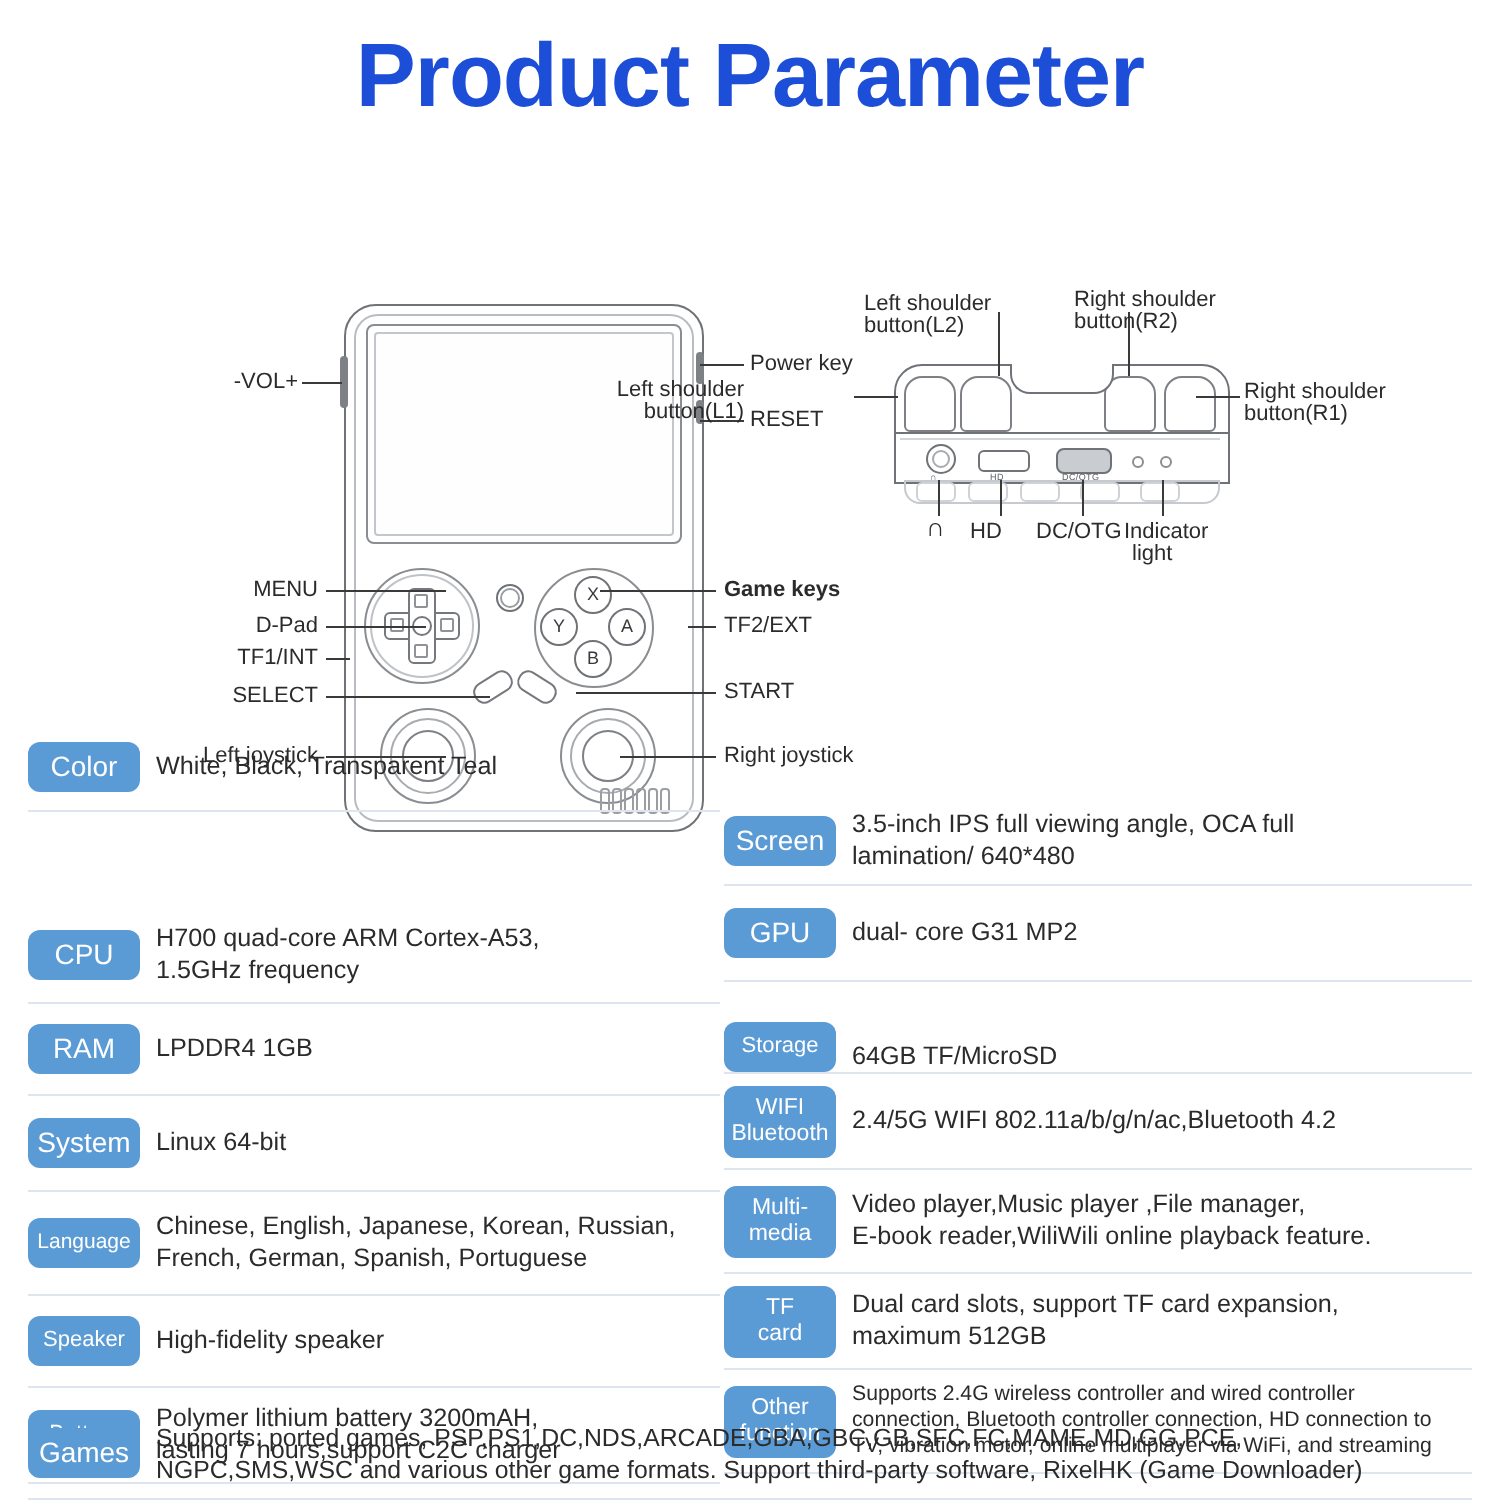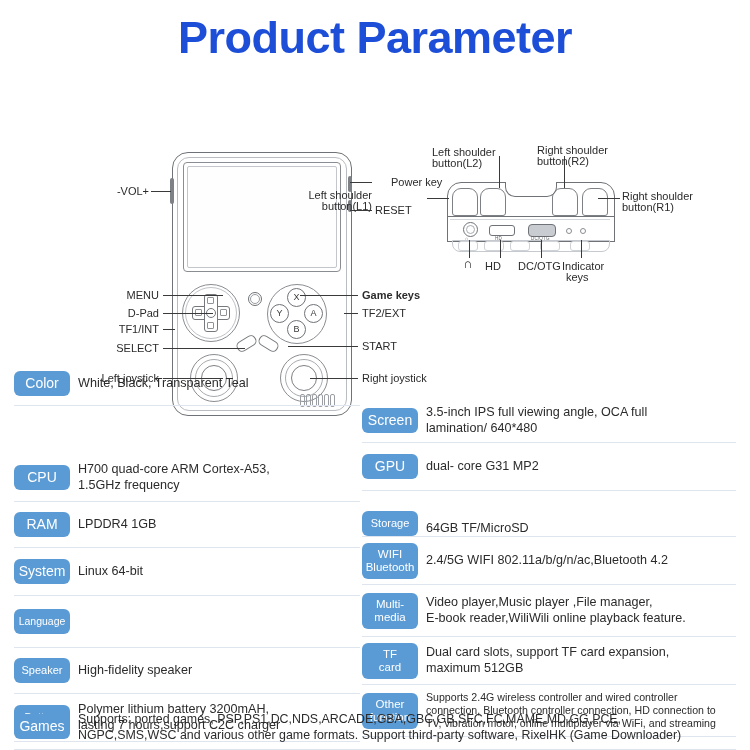--- a/index.html
+++ b/index.html
@@ -234,21 +234,21 @@
     <div class="lead" style="left:288px;top:276px;width:70px;"></div>
     <div class="lead" style="left:310px;top:308px;width:48px;"></div>
 
     <div class="lbl r" style="left:51px;top:115px;width:98px;">-VOL+</div>
     <div class="lbl r" style="left:61px;top:219px;width:98px;">MENU</div>
     <div class="lbl r" style="left:61px;top:237px;width:98px;">D-Pad</div>
     <div class="lbl r" style="left:61px;top:253px;width:98px;">TF1/INT</div>
     <div class="lbl r" style="left:61px;top:272px;width:98px;">SELECT</div>
     <div class="lbl r" style="left:41px;top:302px;width:118px;">Left joystick</div>
 
-    <div class="lbl" style="left:391px;top:106px;">Power key</div>
+    <div class="lbl" style="left:375px;top:106px;">Power key</div>
     <div class="lbl r" style="left:286px;top:119px;width:86px;">Left shoulder</div>
     <div class="lbl r" style="left:286px;top:130px;width:86px;">button(L1)</div>
     <div class="lbl" style="left:375px;top:134px;">RESET</div>
     <div class="lbl b" style="left:362px;top:219px;">Game keys</div>
     <div class="lbl" style="left:362px;top:237px;">TF2/EXT</div>
     <div class="lbl" style="left:362px;top:270px;">START</div>
     <div class="lbl" style="left:362px;top:302px;">Right joystick</div>
 
     <div class="top-body"></div>
     <div class="sh sh1"></div>
@@ -290,21 +290,21 @@
     <div class="lbl" style="left:432px;top:87px;">button(L2)</div>
     <div class="lbl" style="left:537px;top:74px;">Right shoulder</div>
     <div class="lbl" style="left:537px;top:85px;">button(R2)</div>
     <div class="lbl" style="left:622px;top:120px;">Right shoulder</div>
     <div class="lbl" style="left:622px;top:131px;">button(R1)</div>
 
     <div class="lbl" style="left:463px;top:188px;font-size:13px;">∩</div>
     <div class="lbl" style="left:485px;top:190px;">HD</div>
     <div class="lbl" style="left:518px;top:190px;">DC/OTG</div>
     <div class="lbl" style="left:562px;top:190px;">Indicator</div>
-    <div class="lbl" style="left:566px;top:201px;">keys</div>
+    <div class="lbl" style="left:566px;top:201px;">light</div>
   </div>
 
   <div class="specs">
     <div class="col colL" id="col-left">
         <div class="row" style="height: 44px;">
           <div class="badge">Color</div>
           <div class="val">White, Black, Transparent Teal</div>
         </div>
         <div class="row" style="height: 48px; margin-top: 48px;">
           <div class="badge">CPU</div>
@@ -313,20 +313,21 @@
         <div class="row" style="height: 46px;">
           <div class="badge">RAM</div>
           <div class="val">LPDDR4  1GB</div>
         </div>
         <div class="row" style="height: 48px;">
           <div class="badge">System</div>
           <div class="val">Linux 64-bit</div>
         </div>
         <div class="row" style="height: 52px;">
           <div class="badge xs">Language</div>
+          <div class="val">Chinese, English, Japanese, Korean, Russian,<br>French, German, Spanish, Portuguese</div>
         </div>
         <div class="row" style="height: 46px;">
           <div class="badge sm">Speaker</div>
           <div class="val">High-fidelity speaker</div>
         </div>
         <div class="row" style="height: 48px;">
           <div class="badge sm">Battery</div>
           <div class="val">Polymer lithium battery 3200mAH,<br>lasting 7  hours,support C2C charger</div>
         </div>
       </div>

